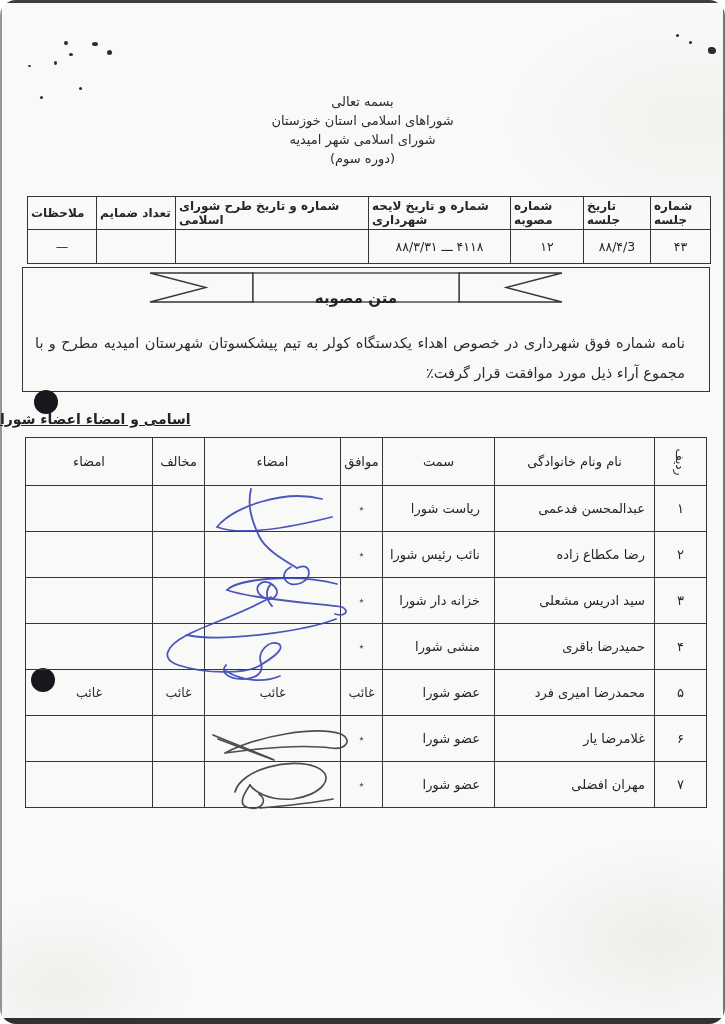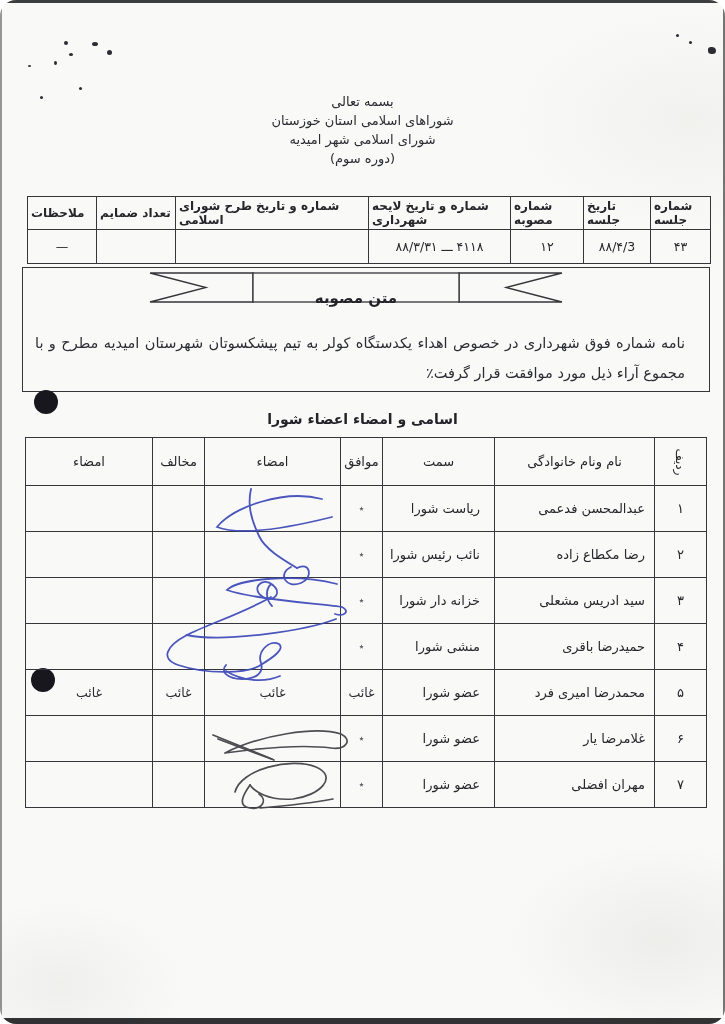--- a/index.html
+++ b/index.html
@@ -70,22 +70,22 @@
   }
 
   
   .punch-hole { position: absolute; width: 24px; height: 24px; border-radius: 50%; background: #17171d; }
   .punch-hole.h1 { left: 34px; top: 390px; }
   .punch-hole.h2 { left: 31px; top: 668px; }
 
   
   .section-title {
     position: absolute; left: 0; top: 411px; width: 100%;
-    text-align: center; font-size: 14px; font-weight: bold;
-    direction: rtl; color: #222228;
+    text-align: left; font-size: 14px; font-weight: bold;
+    direction: rtl; color: #222228; text-decoration: underline;
   }
   .members-table {
     position: absolute; left: 25px; top: 437px; width: 681px;
     direction: rtl; font-size: 13px;
   }
   .members-table th { height: 48px; font-weight: normal; text-align: center; font-size: 13px; }
   .members-table td { height: 46px; }
   .col-no   { text-align: center; font-size: 13px; }
   .col-name { text-align: right; padding-right: 9px; }
   .col-pos  { text-align: right; padding-right: 14px; }

